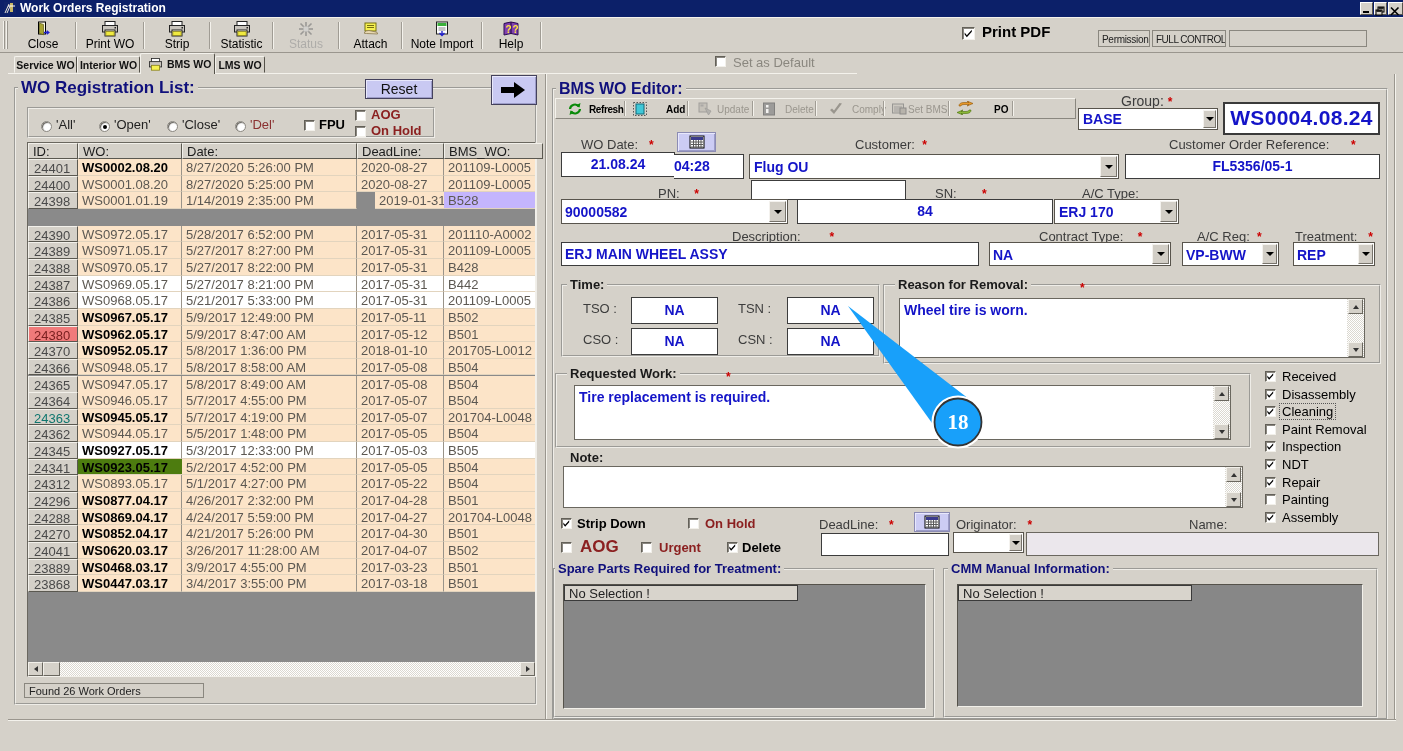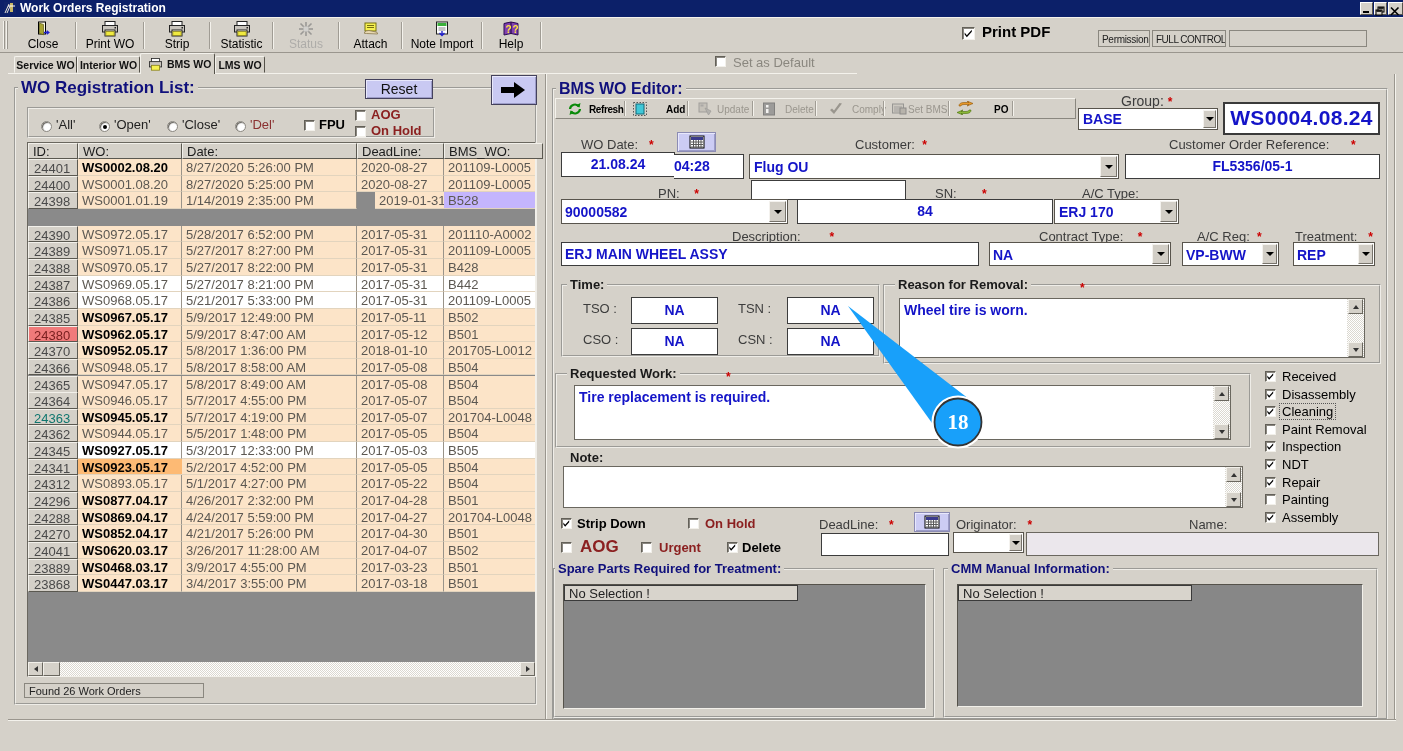--- a/index.html
+++ b/index.html
@@ -324,21 +324,21 @@
       </div>
 <div class="grow" style="top:299.12px;height:16.654px">
         <div class="gid" style="background:#d4d0c8;color:#4a4a4a">24345</div>
         <div class="gc gwb" style="left:50px;width:104px;background:#ffffff">WS0927.05.17</div>
         <div class="gc gw" style="left:154px;width:175px;background:#ffffff">5/3/2017 12:33:00 PM</div>
         <div class="gc gw" style="left:329px;width:87px;background:#ffffff">2017-05-03</div>
         <div class="gc gw" style="left:416px;width:91px;background:#ffffff;border-right:none">B505</div>
       </div>
 <div class="grow" style="top:315.77px;height:16.654px">
         <div class="gid" style="background:#d4d0c8;color:#4a4a4a">24341</div>
-        <div class="gc gwb" style="left:50px;width:120px;background:#fdba74">WS0923.05.17</div>
+        <div class="gc gwb" style="left:50px;width:120px;background:#4d7c0f">WS0923.05.17</div>
         <div class="gc gw" style="left:154px;width:175px;background:#fce4c8">5/2/2017 4:52:00 PM</div>
         <div class="gc gw" style="left:329px;width:87px;background:#fce4c8">2017-05-05</div>
         <div class="gc gw" style="left:416px;width:91px;background:#fce4c8;border-right:none">B504</div>
       </div>
 <div class="grow" style="top:332.43px;height:16.654px">
         <div class="gid" style="background:#d4d0c8;color:#4a4a4a">24312</div>
         <div class="gc gw" style="left:50px;width:104px;background:#fce4c8">WS0893.05.17</div>
         <div class="gc gw" style="left:154px;width:175px;background:#fce4c8">5/1/2017 4:27:00 PM</div>
         <div class="gc gw" style="left:329px;width:87px;background:#fce4c8">2017-05-22</div>
         <div class="gc gw" style="left:416px;width:91px;background:#fce4c8;border-right:none">B504</div>

